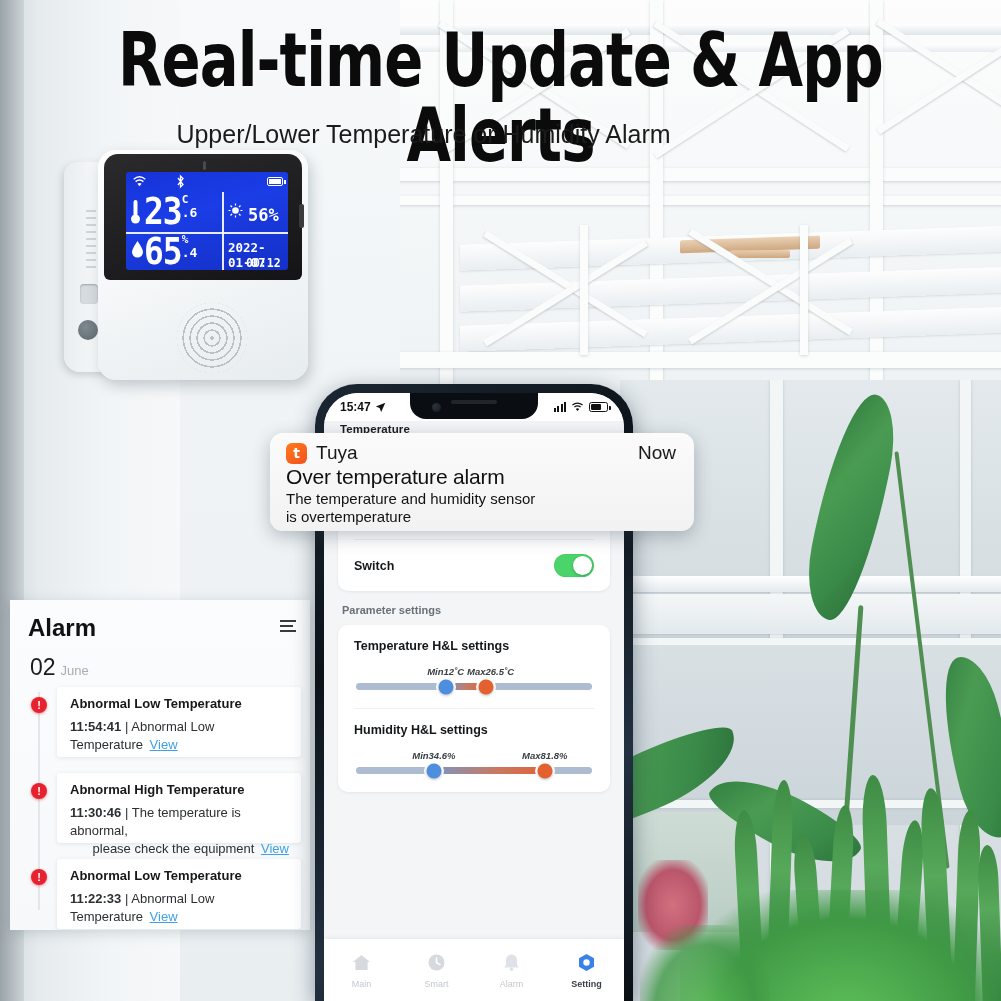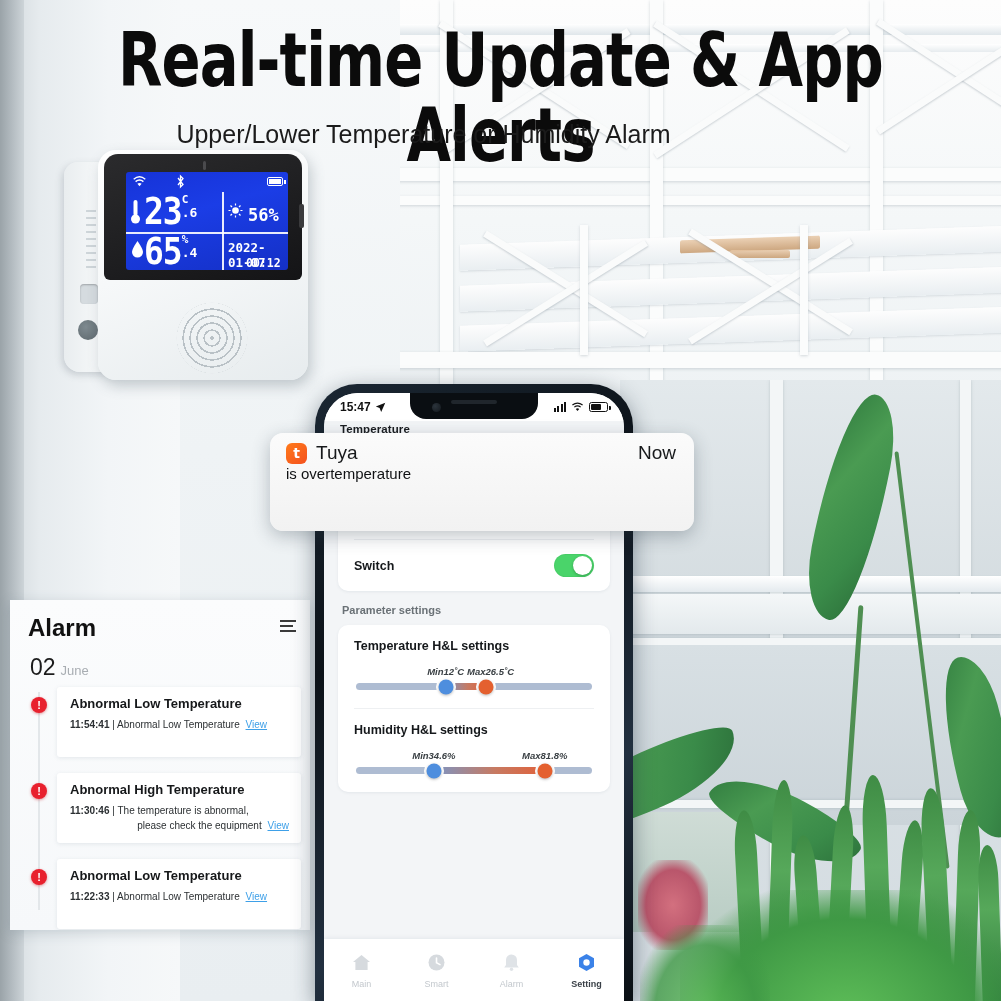--- a/index.html
+++ b/index.html
@@ -217,21 +217,21 @@
     box-shadow:0 1px 3px rgba(200,30,40,.45);
   }
   .alarm-body {
     position:absolute; left:47px; top:0; width:244px; height:70px;
     background:#fff; border-radius:3px;
     box-shadow:0 1px 4px rgba(90,110,125,.14);
     padding:9px 12px 0 13px;
   }
   .alarm-h { font-size:13px; font-weight:bold; color:#16181a; }
   .alarm-sub {
-    font-size:10px; color:#2c3033; margin-top:7px; line-height:1.35;
+    font-size:13px; color:#2c3033; margin-top:7px; line-height:1.35;
   }
   .alarm-sub .tm { font-weight:bold; }
   .alarm-view { color:#3ea0e8; text-decoration:underline; margin-left:3px; }
   .alarm-sub.two { text-align:right; }
 
   
   .phone {
     position:absolute; left:315px; top:384px; width:318px; height:617px;
   }
   .phone-frame {
@@ -700,16 +700,18 @@
   </div>
 
   <div class="notif">
     <div class="notif-top">
       <div class="notif-left">
         <span class="tuya-ic">t</span>
         <span class="notif-app">Tuya</span>
       </div>
       <span class="notif-now">Now</span>
     </div>
+    <div class="notif-title">Over temperature alarm</div>
+    <div class="notif-msg">The temperature and humidity sensor</div>
     <div class="notif-msg">is overtemperature</div>
   </div>
 
 </div>
 
 </body></html>

